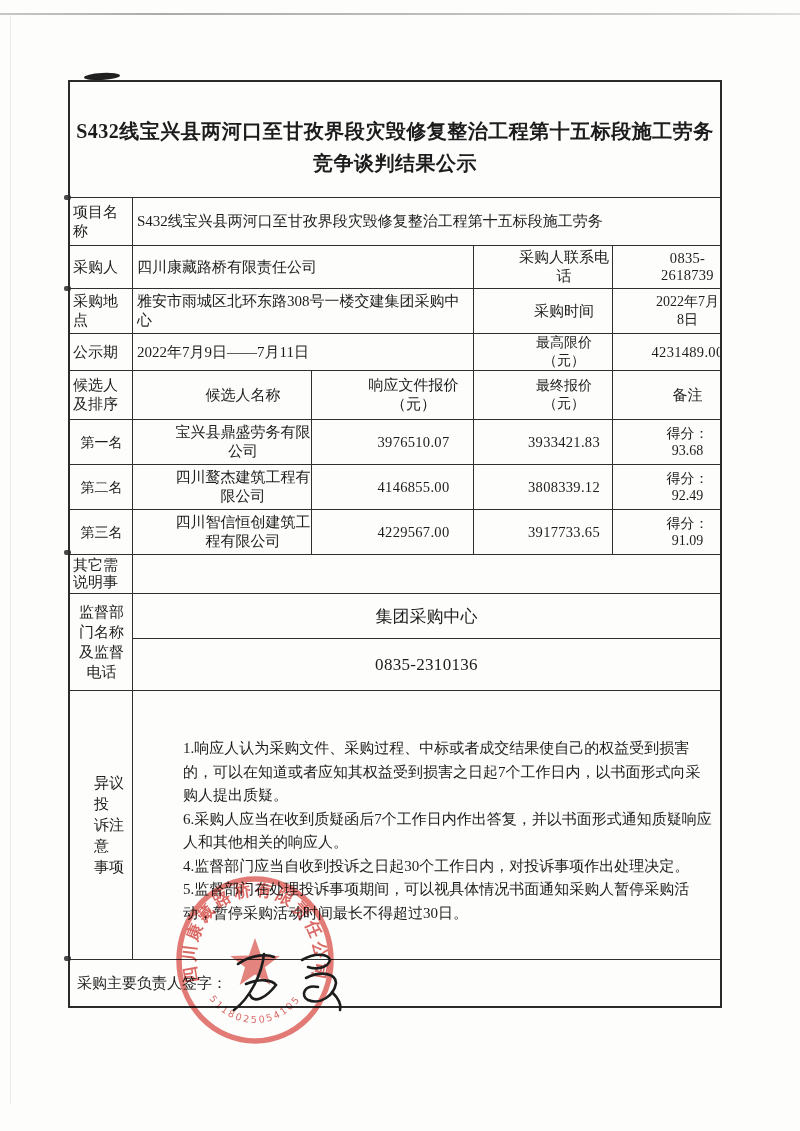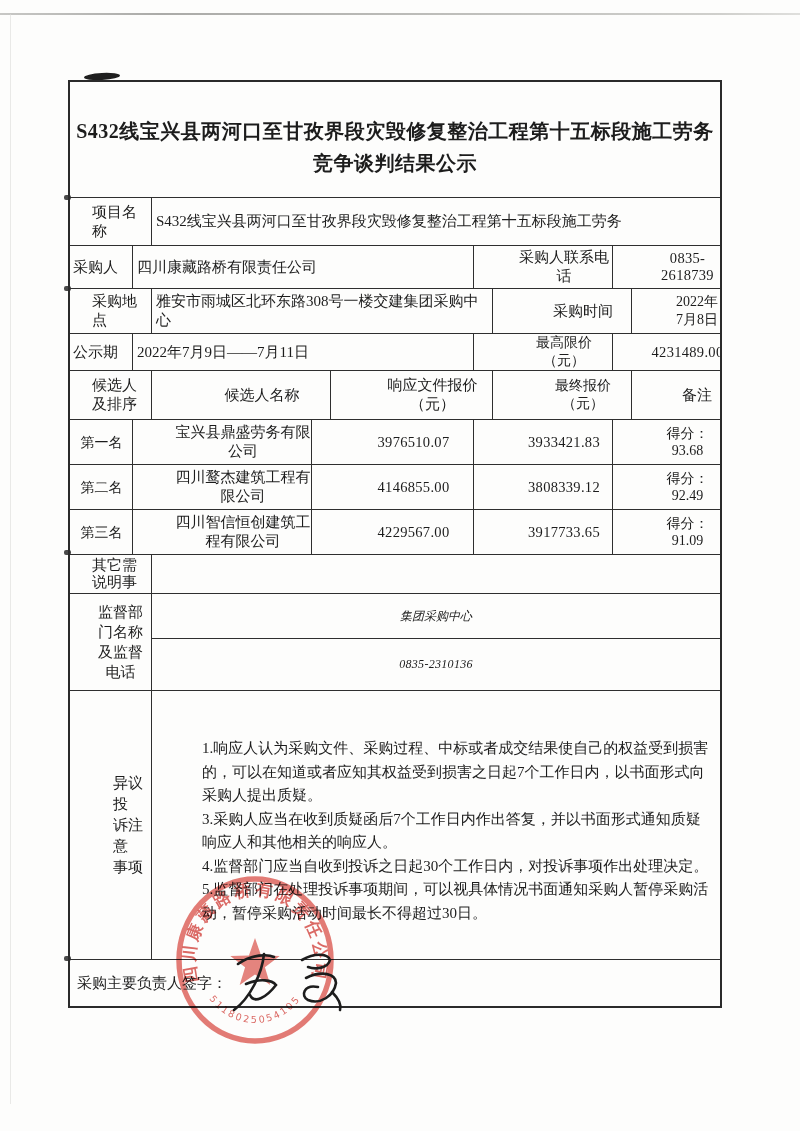--- a/index.html
+++ b/index.html
@@ -18,39 +18,39 @@
   .tick{position:absolute;left:64px;width:7px;height:5px;background:#2a2a2a;border-radius:2px;opacity:.85;}
 
   
   .tbl{position:absolute;left:68px;top:80px;width:654px;height:928px;
     border:2px solid #2b2b2b;box-sizing:border-box;display:flex;flex-direction:column;background:transparent;}
   .row{display:flex;box-sizing:border-box;border-top:1.5px solid #2f2f2f;flex:0 0 auto;}
   .row.first{border-top:none;}
   .cell{box-sizing:border-box;border-left:1.5px solid #2f2f2f;display:flex;align-items:center;overflow:hidden;padding-left:42px;}
   .cell.nl{border-left:none;}
   .lab{flex:0 0 62px;padding:2px 2px 2px 3px;font-size:15px;line-height:19px;}
-  .prewrap{white-space:pre-line;margin-left:19px;}
+  .prewrap{white-space:pre-line;}
   .ctr{justify-content:center;text-align:center;}
   .val-l{padding:2px 4px;font-size:15px;}
   .val-c{justify-content:center;text-align:center;font-size:15px;}
   .w341{flex:0 0 341px;}
   .w588{flex:1 1 auto;}
   .w179{flex:0 0 179px;}
   .w162{flex:0 0 162px;}
   .w139{flex:0 0 139px;}
   .w108{flex:1 1 auto;}
   .num{font-size:14.5px;letter-spacing:.3px;}
   .name{font-size:15px;}
 
   .title-block{flex:0 0 115px;display:flex;flex-direction:column;justify-content:flex-end;
     align-items:center;padding-bottom:18px;box-sizing:border-box;}
   .title-line{font-size:20px;font-weight:bold;line-height:32px;text-align:center;letter-spacing:.5px;}
 
   .subcol{display:flex;flex-direction:column;flex:1 1 auto;}
-  .subrow{display:flex;align-items:center;justify-content:center;font-size:12px;box-sizing:border-box;font-style:italic;}
+  .subrow{display:flex;align-items:center;justify-content:center;font-size:17px;box-sizing:border-box;}
   .subrow.divider{border-top:1.5px solid #2f2f2f;}
 
   .other-val{position:relative;}
 
   .obj-row{flex:0 0 269px;}
   .obj-text{display:block;padding:46px 8px 6px 8px;font-size:15px;line-height:23.5px;}
   .obj-text p{margin:0;}
 
   .sig-row{flex:1 1 auto;align-items:center;}
   .sig-cell{padding-left:7px;font-size:15px;}
@@ -157,21 +157,21 @@
       </div>
     </div>
 
     <div class="row obj-row">
       <div class="cell nl lab prewrap" style="align-items:center;line-height:21px;padding-left:24px;">异议投
 诉注意
 事项</div>
       <div class="cell w588" style="align-items:flex-start;">
         <div class="obj-text">
           <p>1.响应人认为采购文件、采购过程、中标或者成交结果使自己的权益受到损害的，可以在知道或者应知其权益受到损害之日起7个工作日内，以书面形式向采购人提出质疑。</p>
-          <p>3.采购人应当在收到质疑函后7个工作日内作出答复，并以书面形式通知质疑响应人和其他相关的响应人。</p>
+          <p>6.采购人应当在收到质疑函后7个工作日内作出答复，并以书面形式通知质疑响应人和其他相关的响应人。</p>
           <p>4.监督部门应当自收到投诉之日起30个工作日内，对投诉事项作出处理决定。</p>
           <p>5.监督部门在处理投诉事项期间，可以视具体情况书面通知采购人暂停采购活动，暂停采购活动时间最长不得超过30日。</p>
         </div>
       </div>
     </div>
 
     <div class="row sig-row">
       <div class="cell nl sig-cell" style="border-left:none;flex:1 1 auto;">采购主要负责人签字：</div>
     </div>
 

